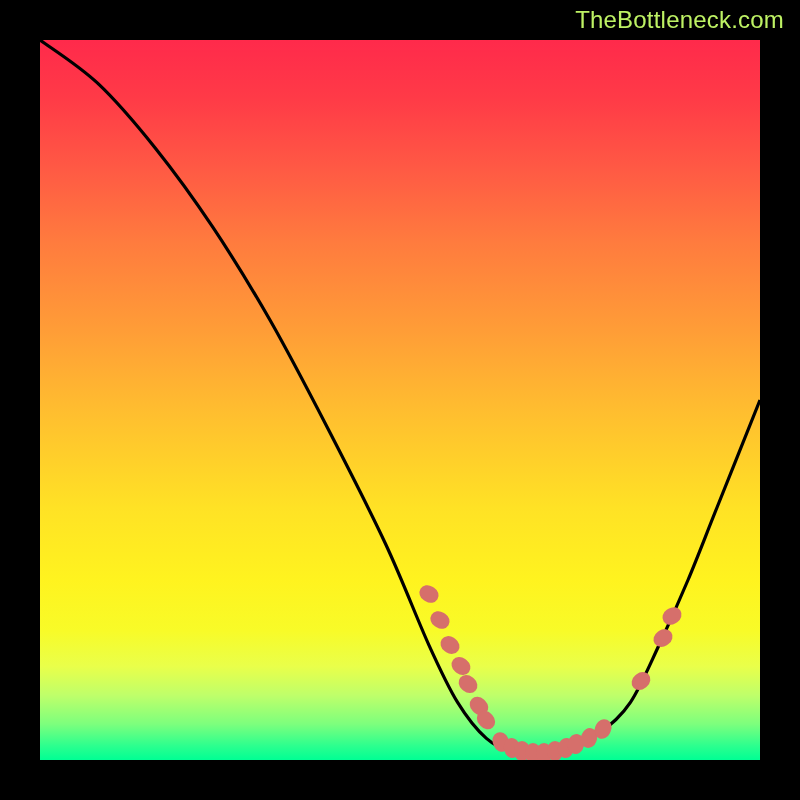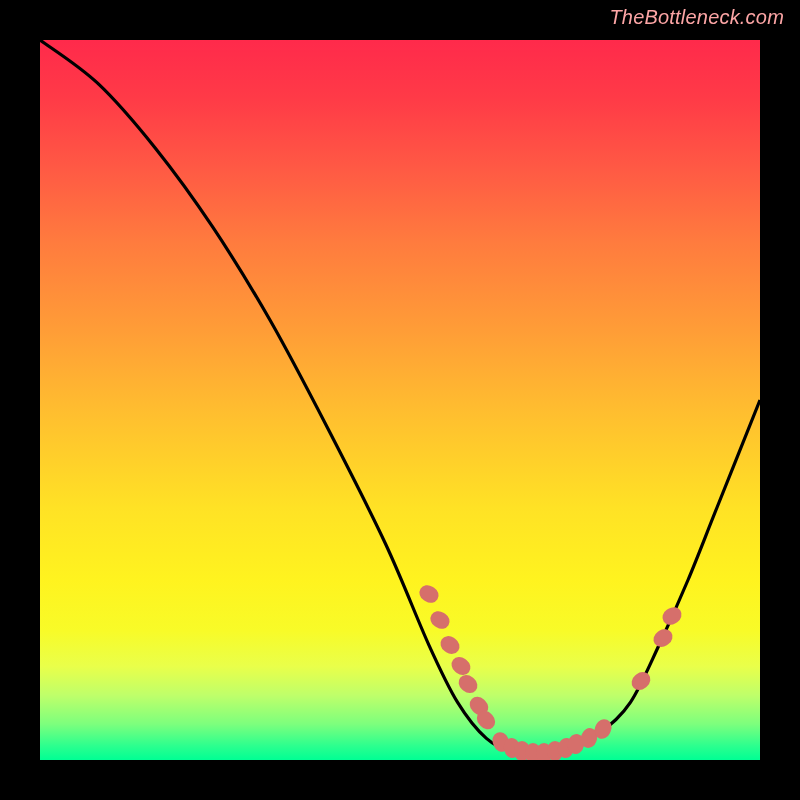--- a/index.html
+++ b/index.html
@@ -8,26 +8,25 @@
     position: relative;
     width: 800px;
     height: 800px;
     background: #000;
   }
   .watermark {
     position: absolute;
     top: 6px;
     right: 16px;
     font-family: Arial, Helvetica, sans-serif;
-    font-size: 20px;
+    font-size: 24px;
     font-weight: 500;
-    color: #fca5a5;
+    color: #bef264;
     letter-spacing: 0.2px;
     z-index: 50;
-    font-style: italic;
   }
   .plot-area {
     position: absolute;
     left: 40px;
     top: 40px;
     width: 720px;
     height: 720px;
     overflow: hidden;
   }
   .gradient-bg {

